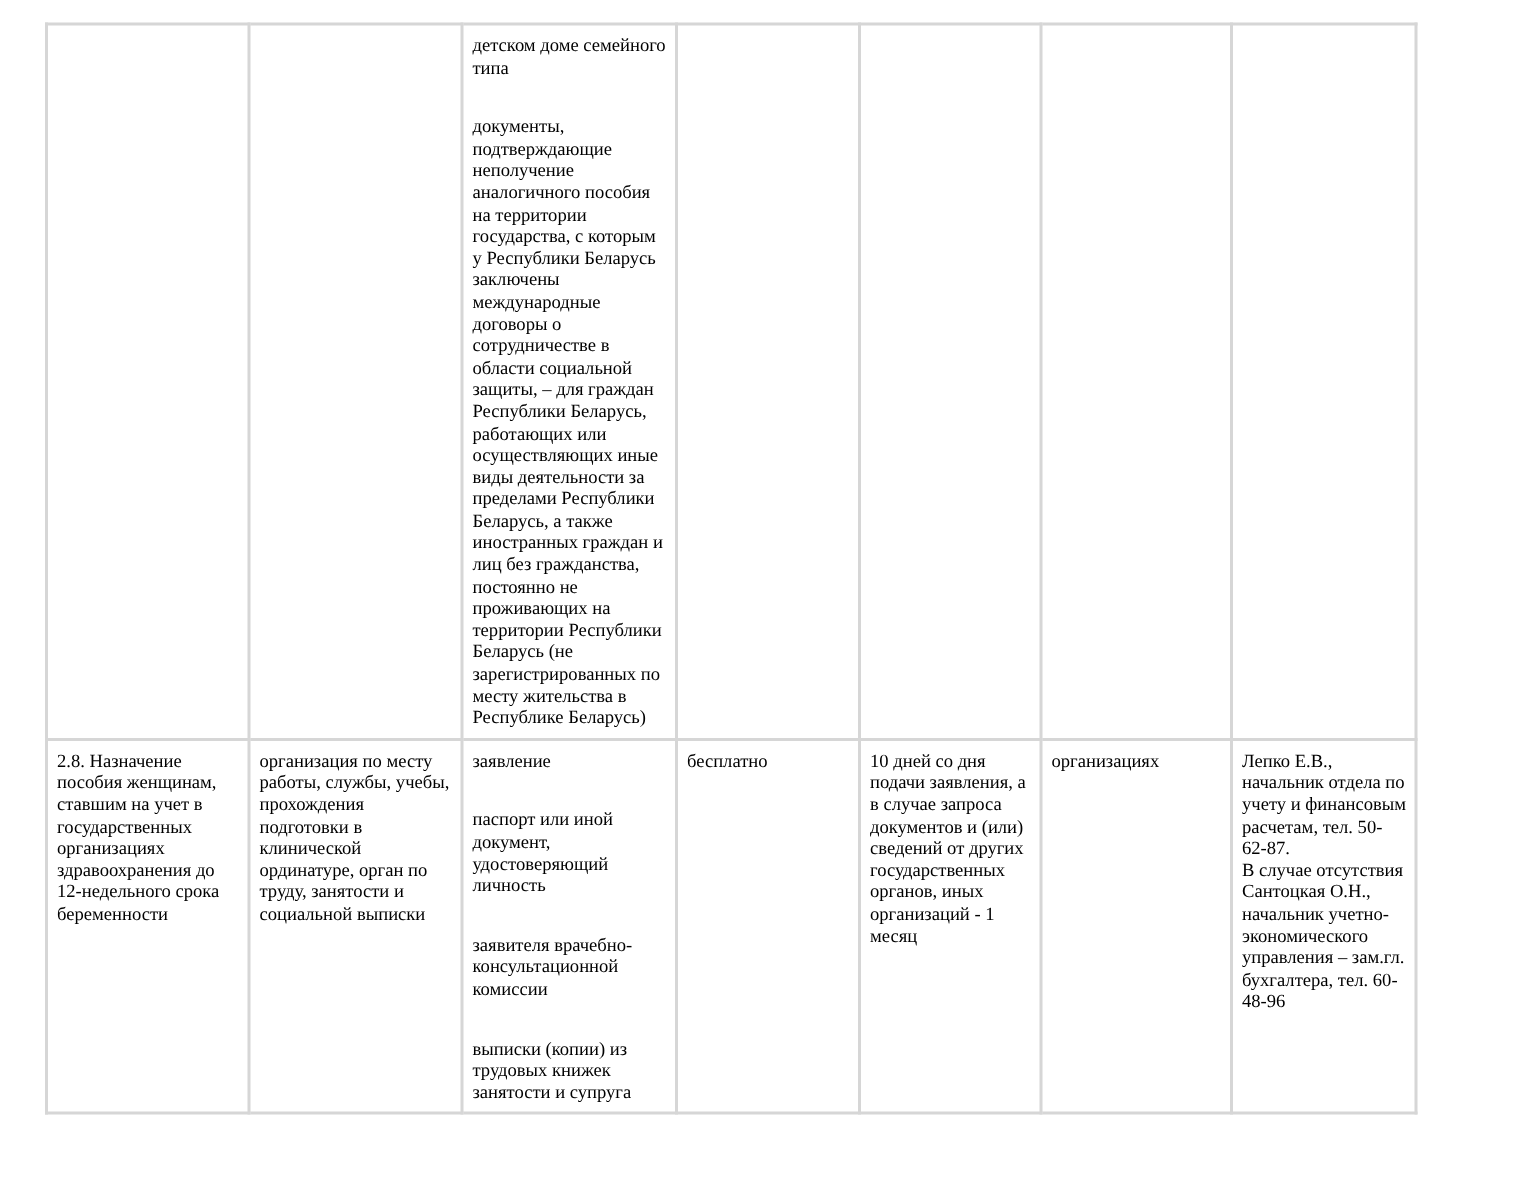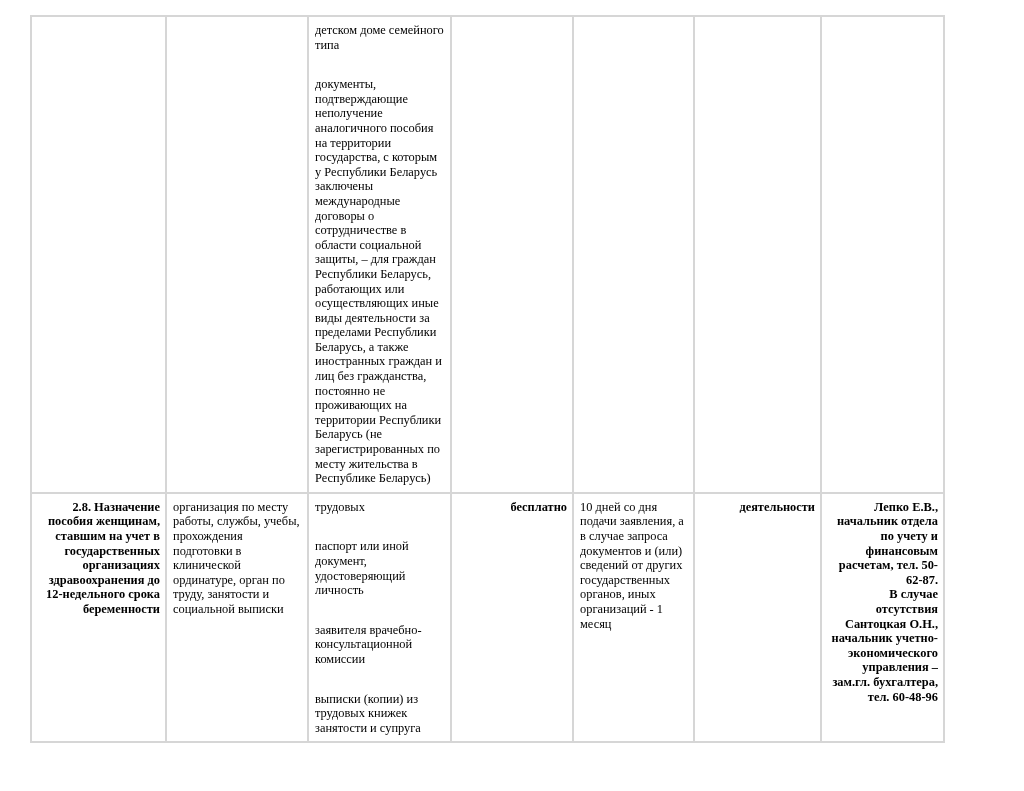--- a/index.html
+++ b/index.html
@@ -28,21 +28,21 @@
     border: 2px solid #d6d6d6;
     vertical-align: top;
     padding: 6px 5px 6px 6px;
     font-size: 12.4px;
     line-height: 14.6px;
     overflow: hidden;
     word-wrap: break-word;
   }
   tr.row-cont td { height: 458px; }
   tr.row-main td { height: 226px; }
-  td.bold { font-weight: bold; text-align: right; }
+  td.bold { font-weight: normal; }
   .para { margin: 0; }
   .para + .para { margin-top: 25px; }
   .para + .para.tight { margin-top: 0; }
 </style>
 </head>
 <body>
 
 <div class="page">
   <table class="proc-table">
     <colgroup>
@@ -68,33 +68,33 @@
         <td></td>
       </tr>
       <tr class="row-main">
         <td class="bold">
           <div class="para">2.8. Назначение пособия женщинам, ставшим на учет в государственных организациях здравоохранения до 12-недельного срока беременности</div>
         </td>
         <td>
           <div class="para">организация по месту работы, службы, учебы, прохождения подготовки в клинической ординатуре, орган по труду, занятости и социальной выписки</div>
         </td>
         <td>
-          <div class="para">трудовых</div>
+          <div class="para">заявление</div>
           <div class="para">паспорт или иной документ, удостоверяющий личность</div>
           <div class="para">заявителя врачебно-консультационной комиссии</div>
           <div class="para">выписки (копии) из трудовых книжек занятости и супруга</div>
         </td>
         <td class="bold">
           <div class="para">бесплатно</div>
         </td>
         <td>
           <div class="para">10 дней со дня подачи заявления, а в случае запроса документов и (или) сведений от других государственных органов, иных организаций - 1 месяц</div>
         </td>
         <td class="bold">
-          <div class="para">деятельности</div>
+          <div class="para">организациях</div>
         </td>
         <td class="bold">
           <div class="para">Лепко Е.В., начальник отдела по учету и финансовым расчетам, тел. 50-62-87.</div>
           <div class="para tight">В случае отсутствия Сантоцкая О.Н., начальник учетно-экономического управления – зам.гл. бухгалтера, тел. 60-48-96</div>
         </td>
       </tr>
     </tbody>
   </table>
 </div>
 

